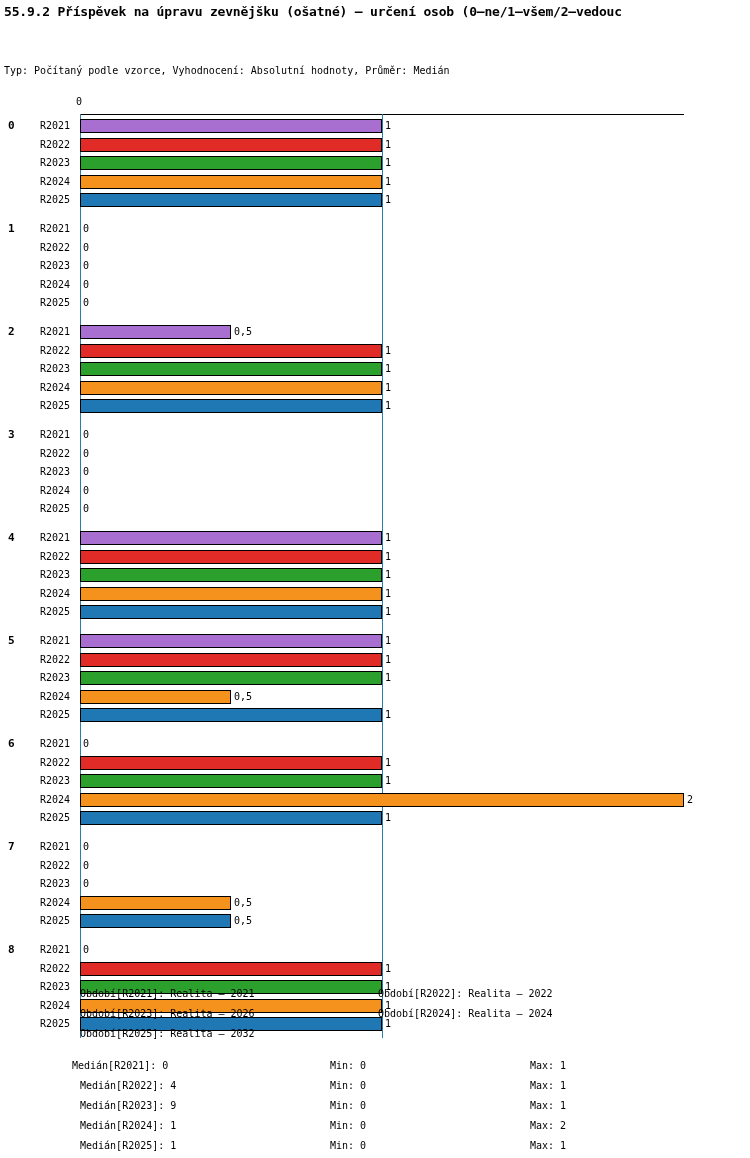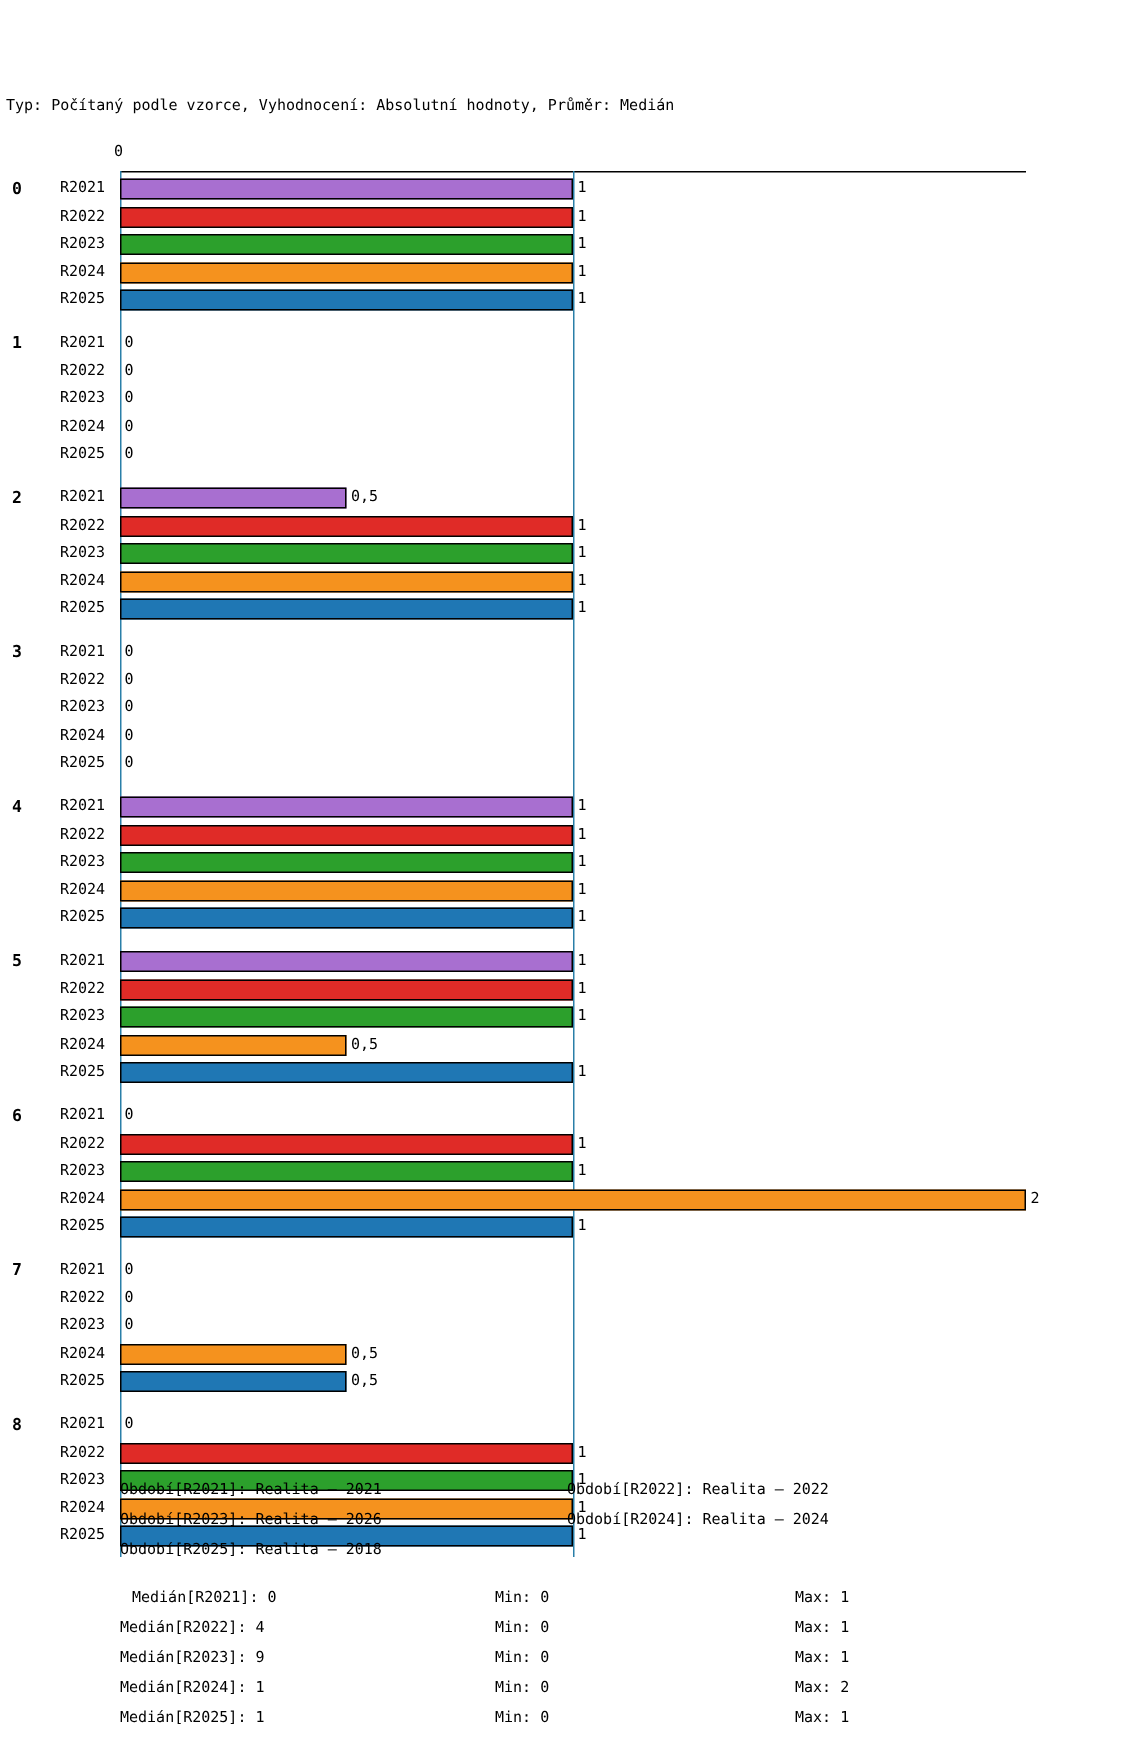--- a/index.html
+++ b/index.html
@@ -127,20 +127,21 @@
     position: absolute;
     font-family: "DejaVu Sans Mono", monospace;
     font-size: 10px;
     white-space: nowrap;
   }
 </style>
 </head>
 <body>
 
 <div class="title-block">
+  <div class="title-line">55.9.2 Příspěvek na úpravu zevnějšku (ošatné) – určení osob (0–ne/1–všem/2–vedouc</div>
 </div>
 <div class="subtitle">Typ: Počítaný podle vzorce, Vyhodnocení: Absolutní hodnoty, Průměr: Medián</div>
 
 <div class="plot" id="plot">
   <div class="axis-top-label" id="axis-tick-0" style="left: 76px;">0</div>
   <div class="axis-top-line"></div>
   <div class="zero-vline" id="zero-line" style="height: 924px;"></div>
   <div class="ref-vline" id="ref-line" style="left: 382px; height: 924px;"></div>
 <div class="group-label" style="top: 23px;">0</div>
     <div class="row" style="top: 21px; width: 750px;">
@@ -361,22 +362,22 @@
       <div class="bar" style="width: 302px; background: rgb(31, 119, 180);"></div>
       <div class="bar-value" style="left: 385px;">1</div>
     </div>
   </div>
 
 <div class="legend" id="legend">
     <div class="legend-item" style="left: 80px; top: 0px;">Období[R2021]: Realita – 2021</div>
     <div class="legend-item" style="left: 378px; top: 0px;">Období[R2022]: Realita – 2022</div>
     <div class="legend-item" style="left: 80px; top: 20px;">Období[R2023]: Realita – 2026</div>
     <div class="legend-item" style="left: 378px; top: 20px;">Období[R2024]: Realita – 2024</div>
-    <div class="legend-item" style="left: 80px; top: 40px;">Období[R2025]: Realita – 2018</div>
-    <div class="stat-row" style="left: 88px; top: 72px;">Medián[R2021]: 0</div>
+    <div class="legend-item" style="left: 80px; top: 40px;">Období[R2025]: Realita – 2032</div>
+    <div class="stat-row" style="left: 72px; top: 72px;">Medián[R2021]: 0</div>
     <div class="stat-row" style="left: 330px; top: 72px;">Min: 0</div>
     <div class="stat-row" style="left: 530px; top: 72px;">Max: 1</div>
     <div class="stat-row" style="left: 80px; top: 92px;">Medián[R2022]: 4</div>
     <div class="stat-row" style="left: 330px; top: 92px;">Min: 0</div>
     <div class="stat-row" style="left: 530px; top: 92px;">Max: 1</div>
     <div class="stat-row" style="left: 80px; top: 112px;">Medián[R2023]: 9</div>
     <div class="stat-row" style="left: 330px; top: 112px;">Min: 0</div>
     <div class="stat-row" style="left: 530px; top: 112px;">Max: 1</div>
     <div class="stat-row" style="left: 80px; top: 132px;">Medián[R2024]: 1</div>
     <div class="stat-row" style="left: 330px; top: 132px;">Min: 0</div>

